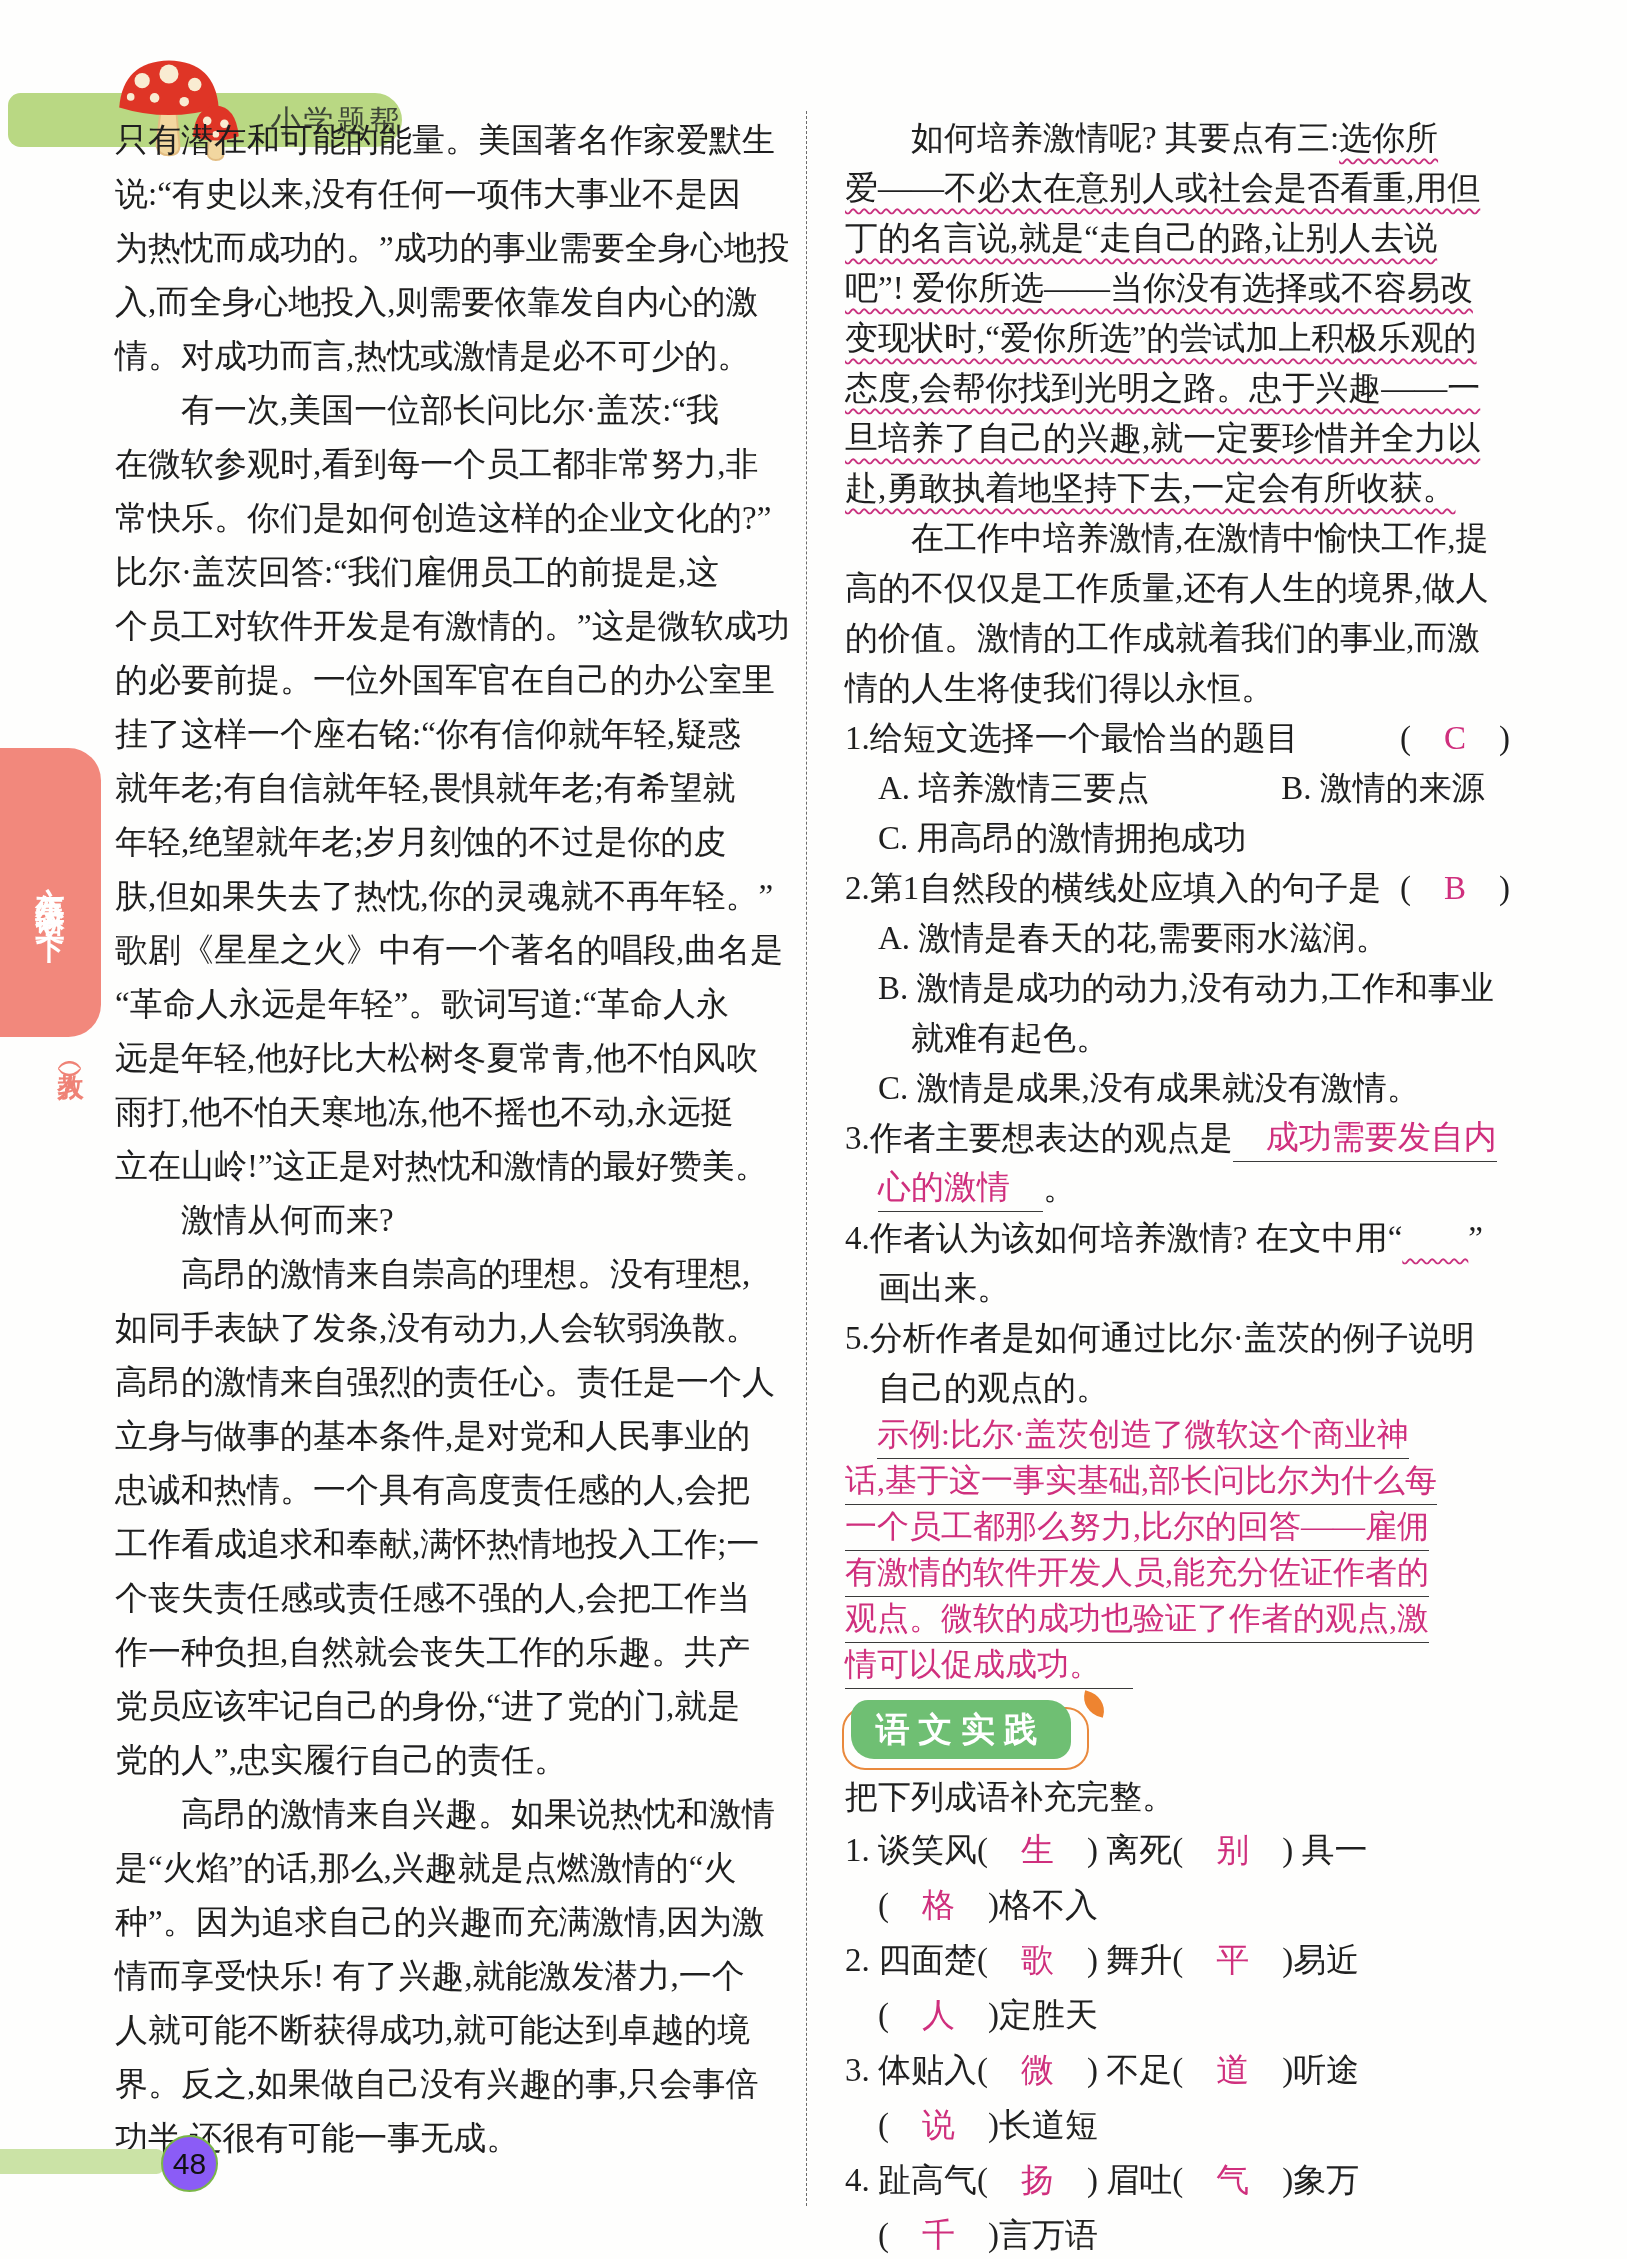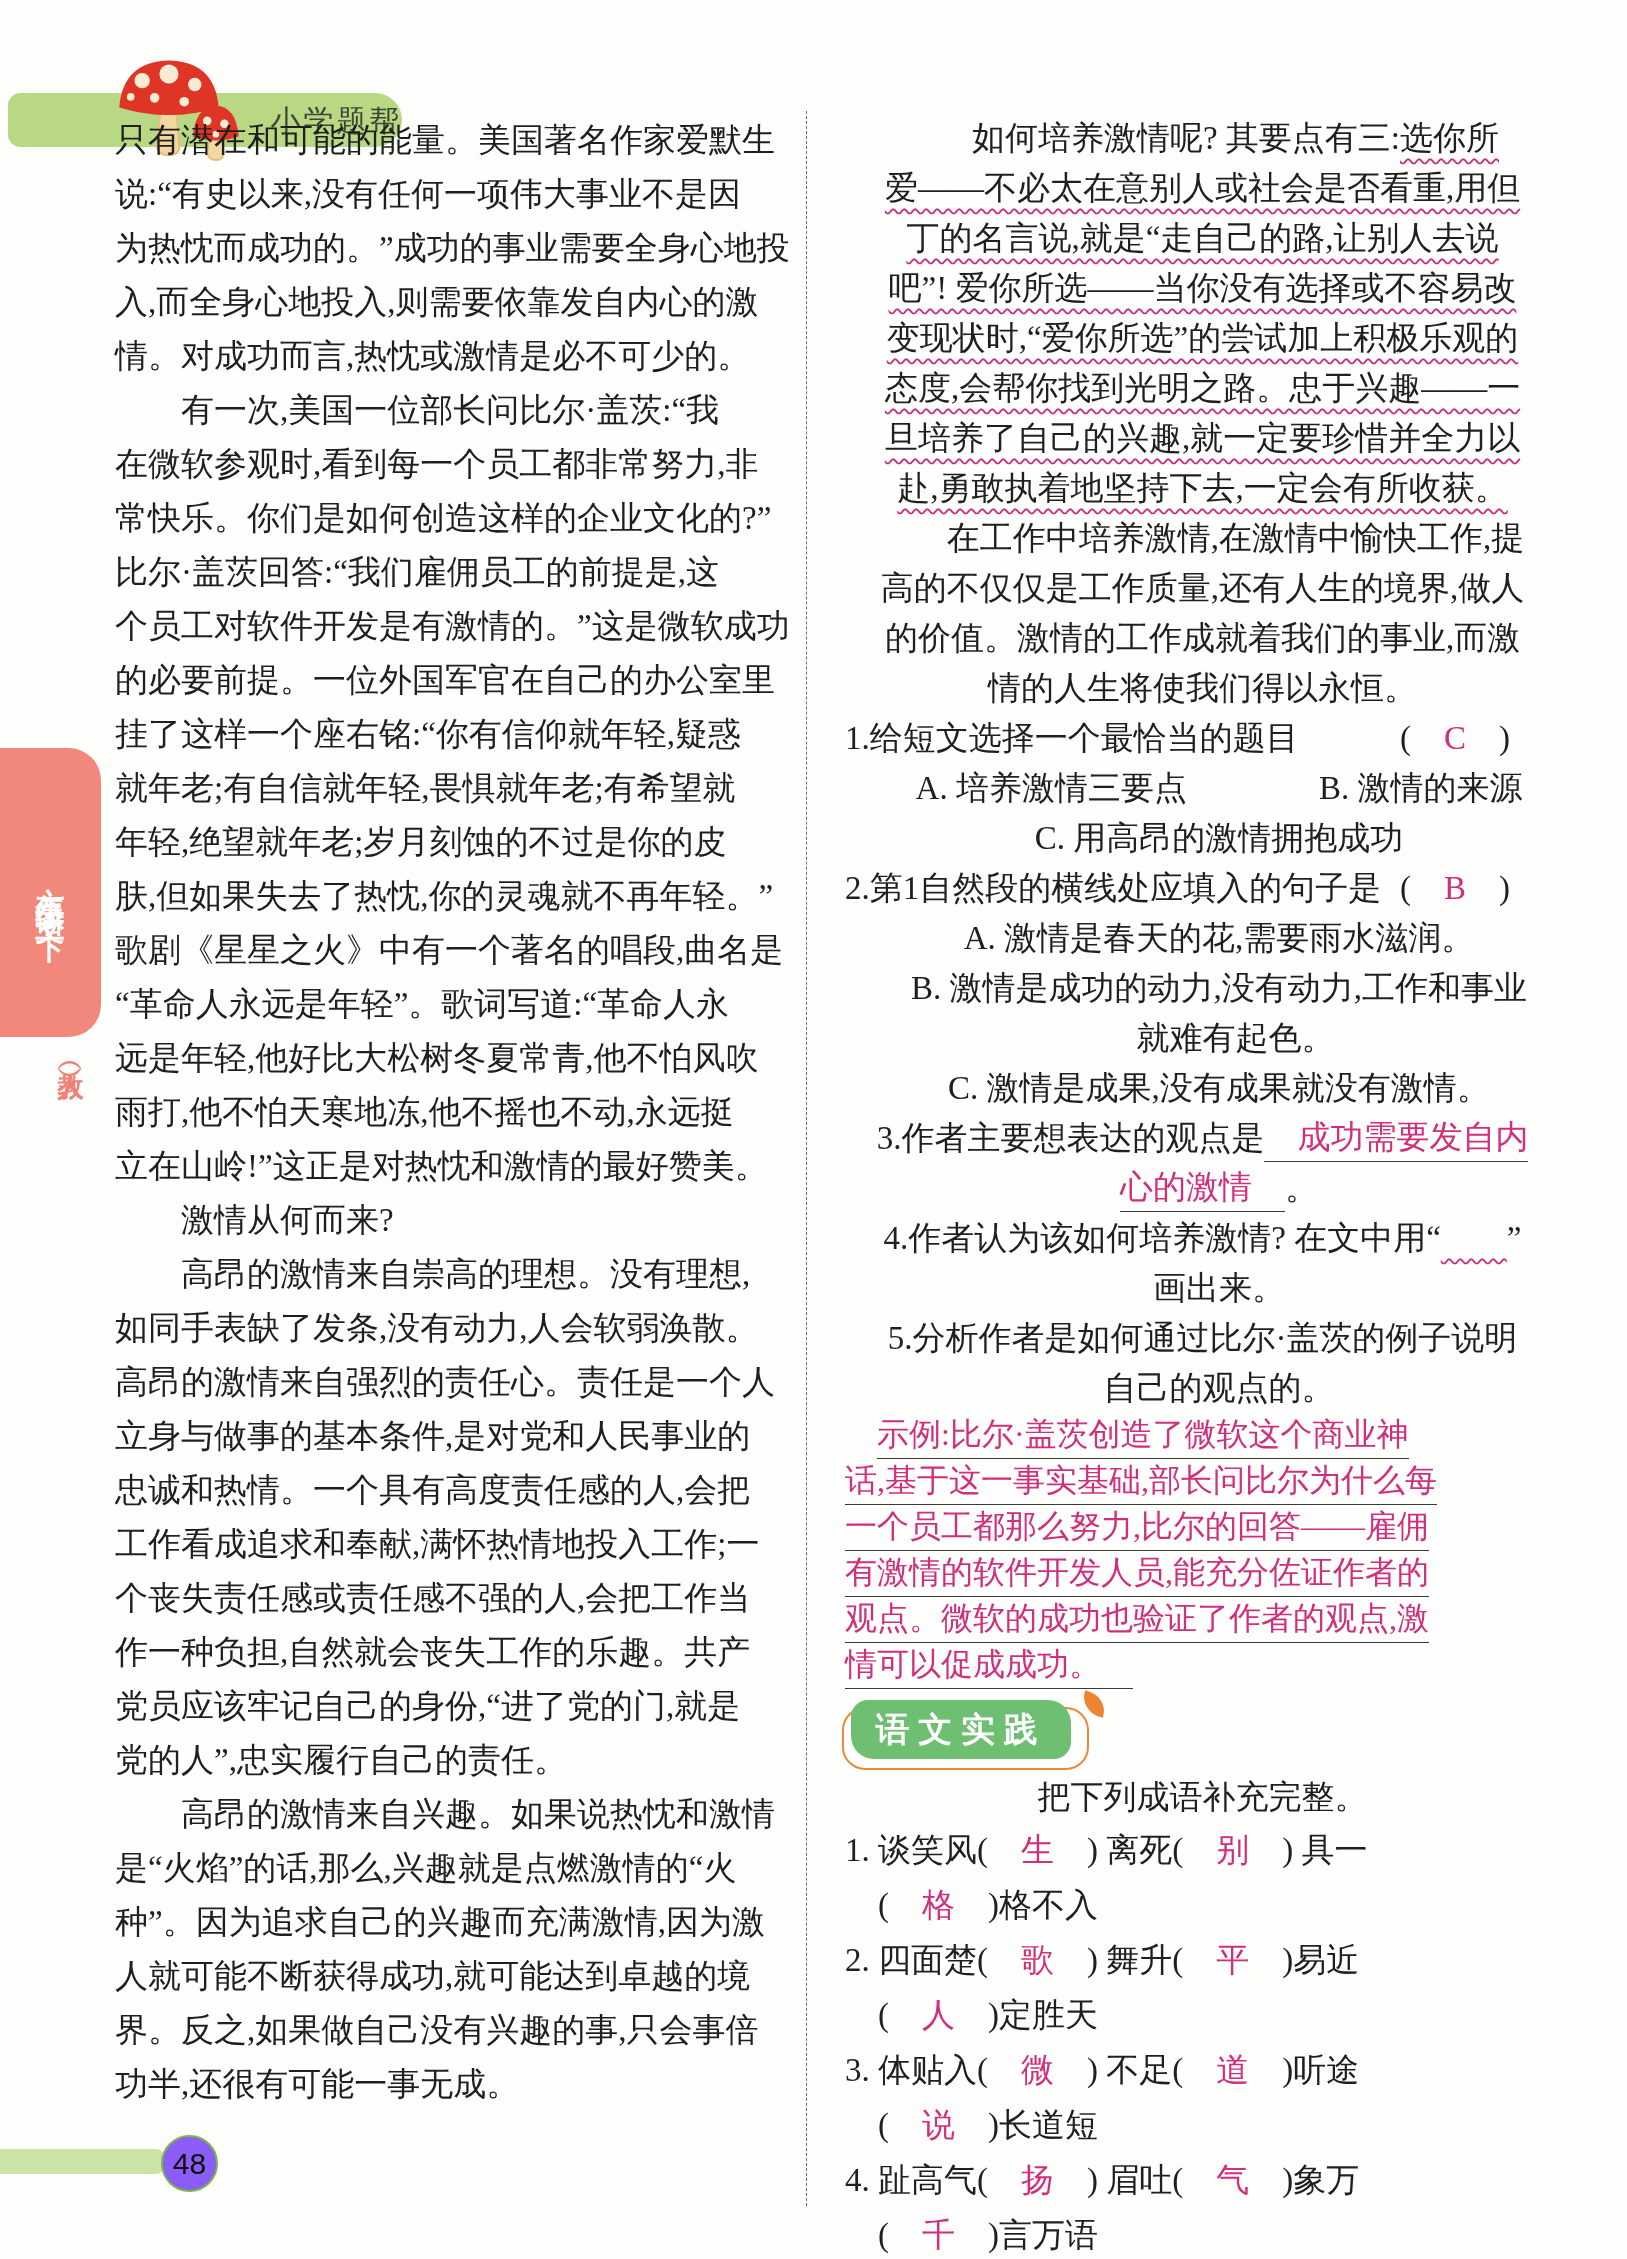--- a/index.html
+++ b/index.html
@@ -23,21 +23,21 @@
                 font-weight:bold;font-family:"Liberation Sans","DejaVu Sans",sans-serif;white-space:pre;}
 
   
   .col-left{position:absolute;left:115px;top:113px;width:684px;font-size:33px;}
   .divider{position:absolute;left:806px;top:111px;height:2095px;width:0;border-left:1.9px dashed #6b6b6b;}
   .col-right{position:absolute;left:845px;top:113px;width:715px;font-size:33px;}
 
   .tline{display:flex;align-items:center;flex-wrap:nowrap;}
   .tline span{white-space:pre;}
   .lh56{height:54px;}
-  .lh52{height:50px;justify-content:center;}
+  .lh52{height:50px;}
   .lh58{height:55px;}
   .lh48{height:46px;font-size:32px;}
 
   .hand{color:#cf2f7d;}
   .ul{border-bottom:1.9px solid #3a3a3a;padding-bottom:1px;}
   .wavy{text-decoration:underline;text-decoration-style:wavy;text-decoration-color:#c9317e;
         text-decoration-thickness:1.9px;text-underline-offset:8.6px;}
   .sp{flex:1 1 auto;}
   .end{width:50px;flex:0 0 auto;}
 
@@ -186,20 +186,23 @@
       <div class="tline lh56">
         <span>　　高昂的激情来自兴趣。如果说热忱和激情</span>
       </div>
       <div class="tline lh56">
         <span>是“火焰”的话,那么,兴趣就是点燃激情的“火</span>
       </div>
       <div class="tline lh56">
         <span>种”。因为追求自己的兴趣而充满激情,因为激</span>
       </div>
       <div class="tline lh56">
+        <span>情而享受快乐! 有了兴趣,就能激发潜力,一个</span>
+      </div>
+      <div class="tline lh56">
         <span>人就可能不断获得成功,就可能达到卓越的境</span>
       </div>
       <div class="tline lh56">
         <span>界。反之,如果做自己没有兴趣的事,只会事倍</span>
       </div>
       <div class="tline lh56">
         <span>功半,还很有可能一事无成。</span>
       </div>
     </div>
   <div class="divider"></div>

